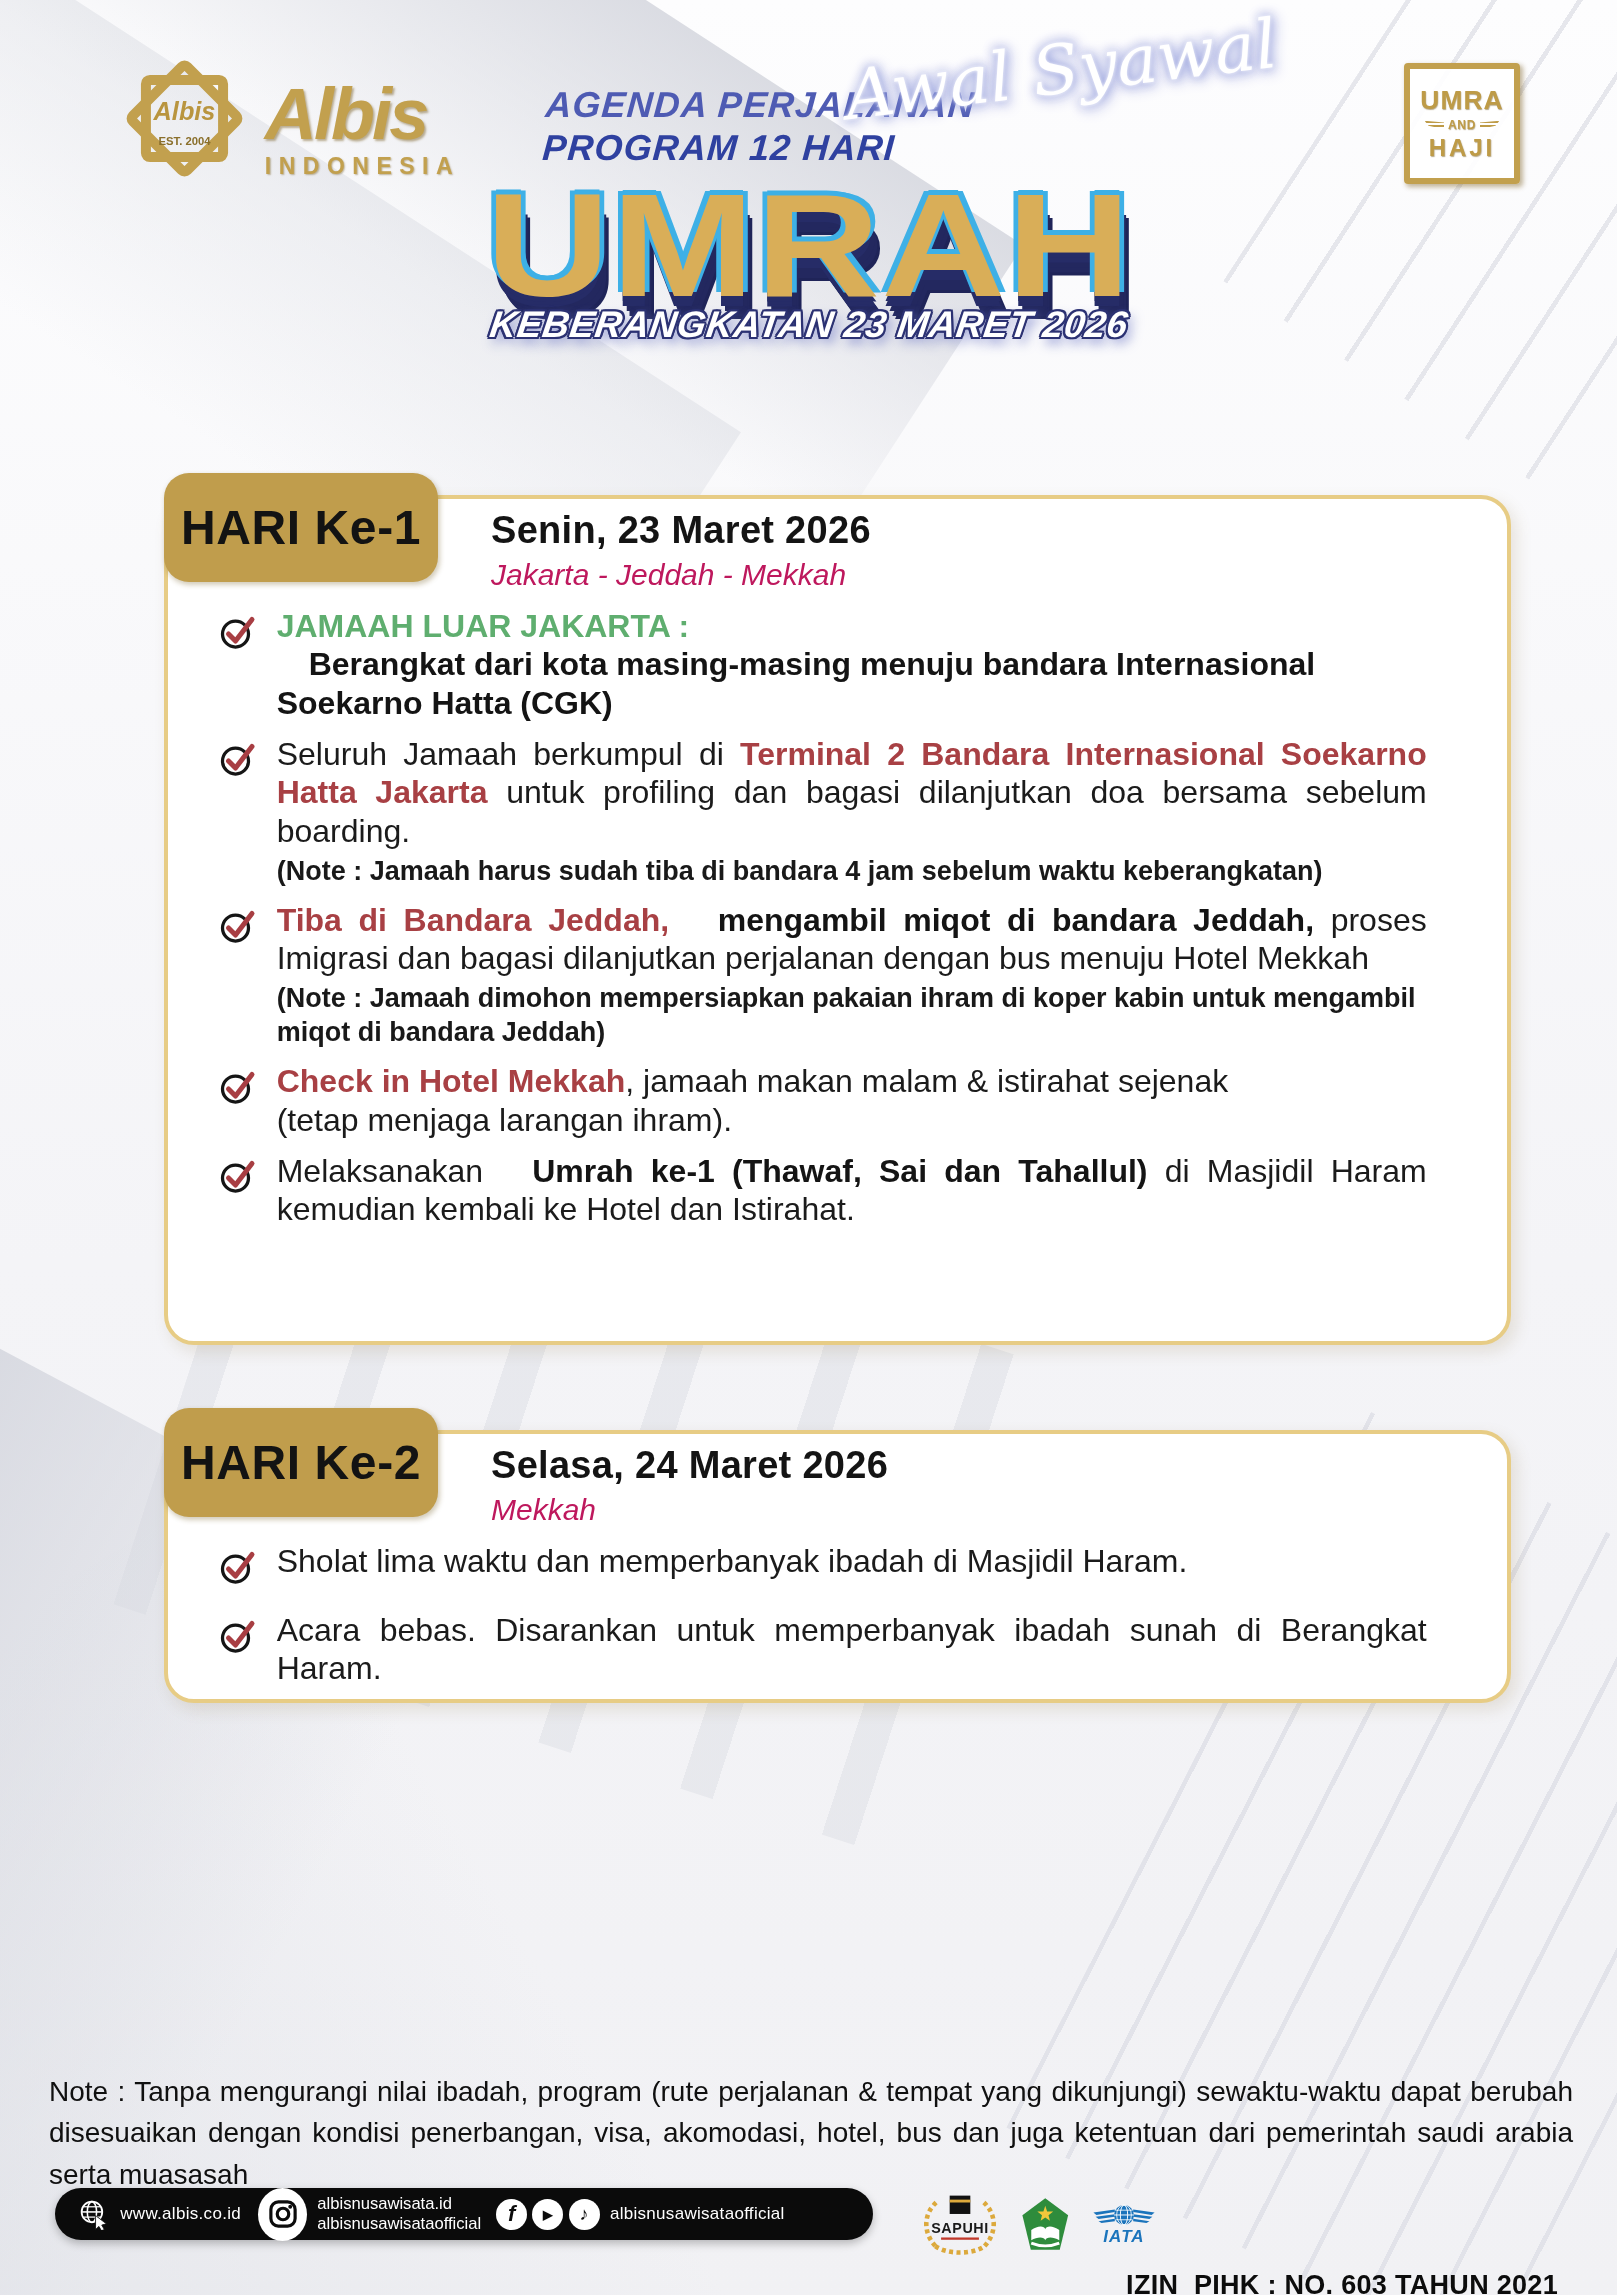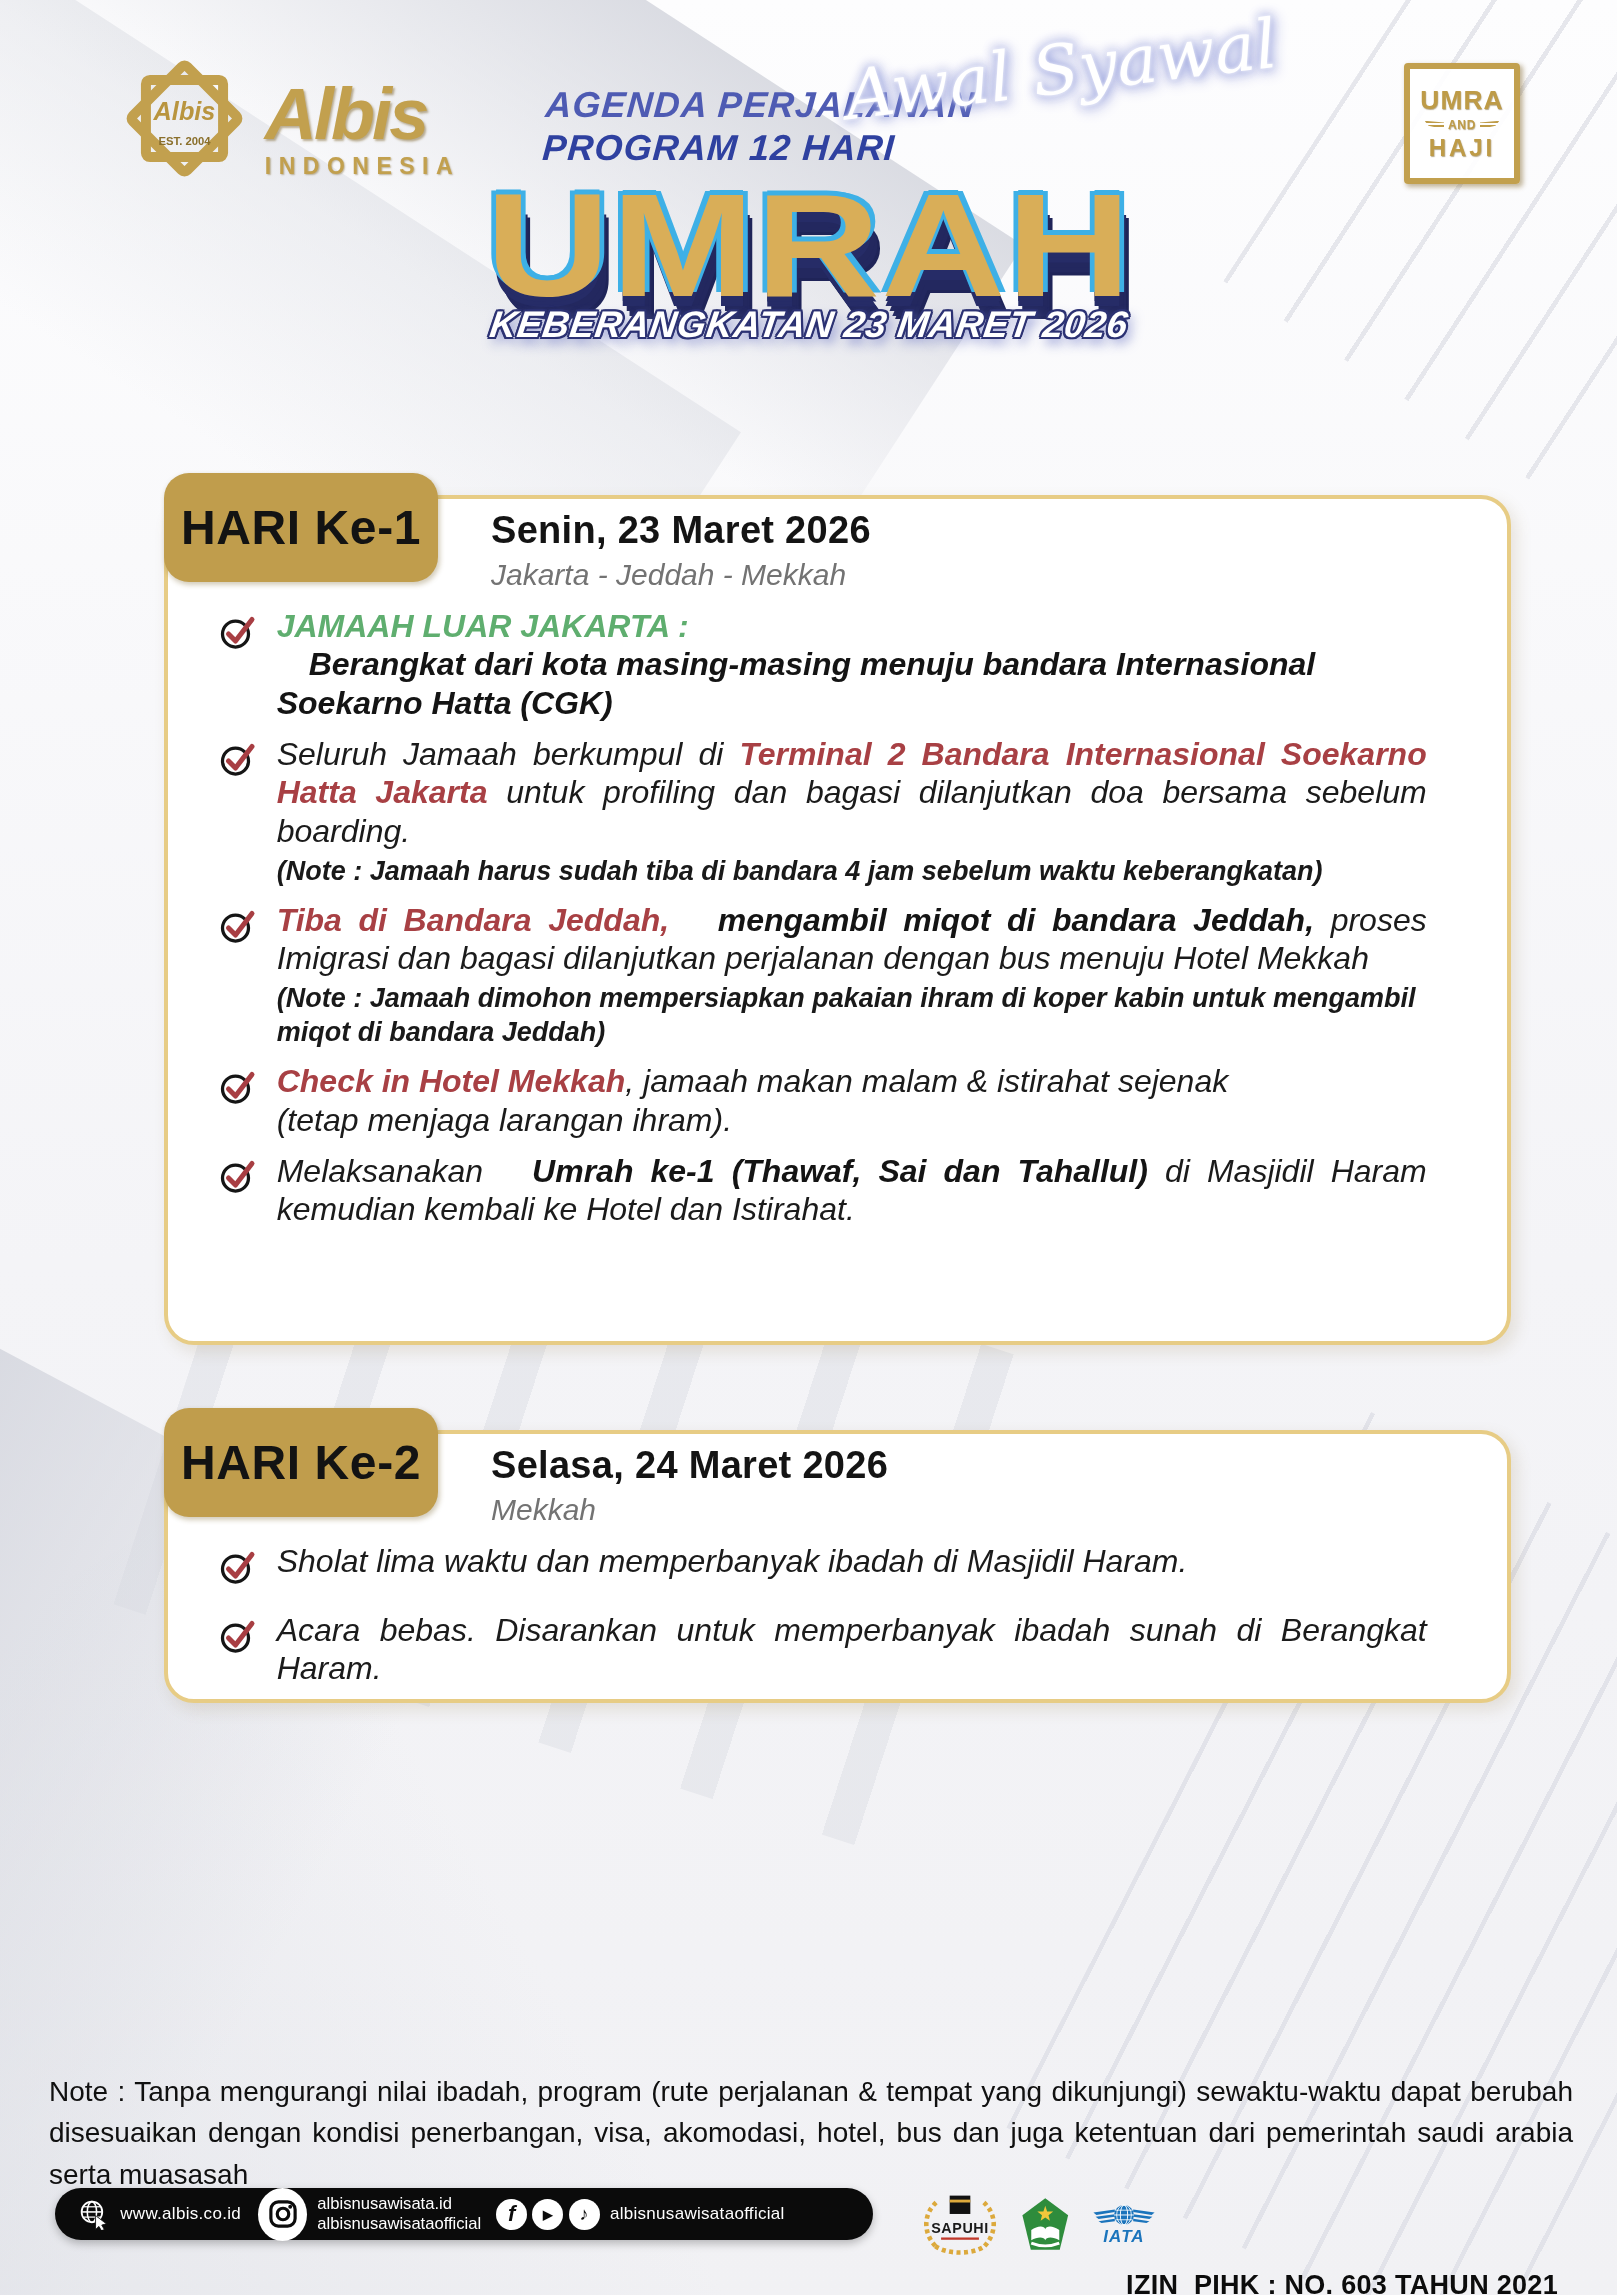--- a/index.html
+++ b/index.html
@@ -73,22 +73,22 @@
       border:4px solid #E7CC85;border-radius:30px;
       box-shadow:5.7px 6.9px 15px rgba(140,120,70,.16);}
   #card1{top:495px;height:842px;}
   #card2{top:1430px;height:265px;}
   .day-badge{position:absolute;left:-4px;top:-26px;width:274px;height:109px;background:#C09D4C;
       border-radius:25px;display:flex;align-items:center;justify-content:center;
       font-size:48px;font-weight:800;color:#131313;letter-spacing:0.6px;
       box-shadow:1.7px 2.9px 5.7px rgba(110,85,25,.3);}
   .card-head{margin-left:323px;padding-top:10.3px;}
   .card-date{font-size:38px;font-weight:700;color:#141414;letter-spacing:0.3px;}
-  .card-route{font-size:30px;font-style:italic;font-weight:500;color:#737373;margin-top:5.7px;}
-  .items{padding:15px 43px 0 51px;font-style:italic;}
+  .card-route{font-size:30px;font-style:italic;font-weight:500;color:#be185d;margin-top:5.7px;}
+  .items{padding:15px 43px 0 51px;}
   .item{display:flex;align-items:flex-start;gap:20.7px;margin-bottom:12.6px;}
   #card2 .item{margin-bottom:26.4px;}
   .check-icon{flex:0 0 37px;width:37px;height:37px;margin-top:5.7px;}
   .item-body{flex:1;min-width:0;max-width:1150px;}
   .item-text{font-size:32px;line-height:1.2;color:#1b1b1b;white-space:pre-line;font-weight:500;}
   .align-justify{text-align:justify;}
   .align-left{text-align:left;}
   .seg-n{font-weight:500;}
   .seg-b{font-weight:700;color:#141414;margin-left:32px;}
   .seg-r{font-weight:700;color:#A84044;}

